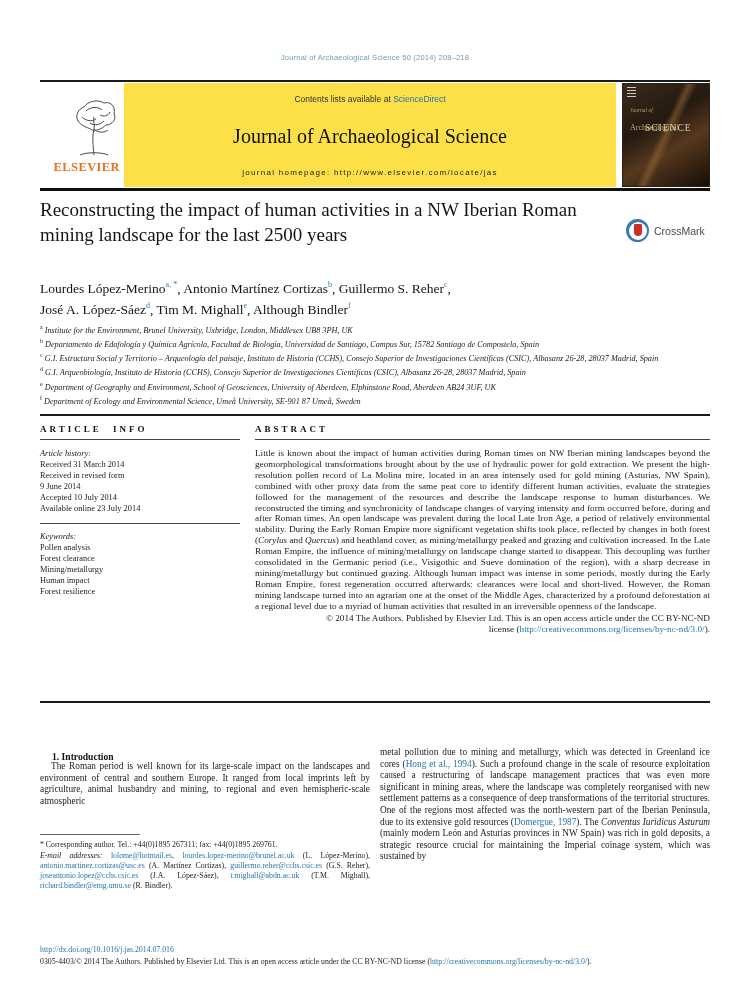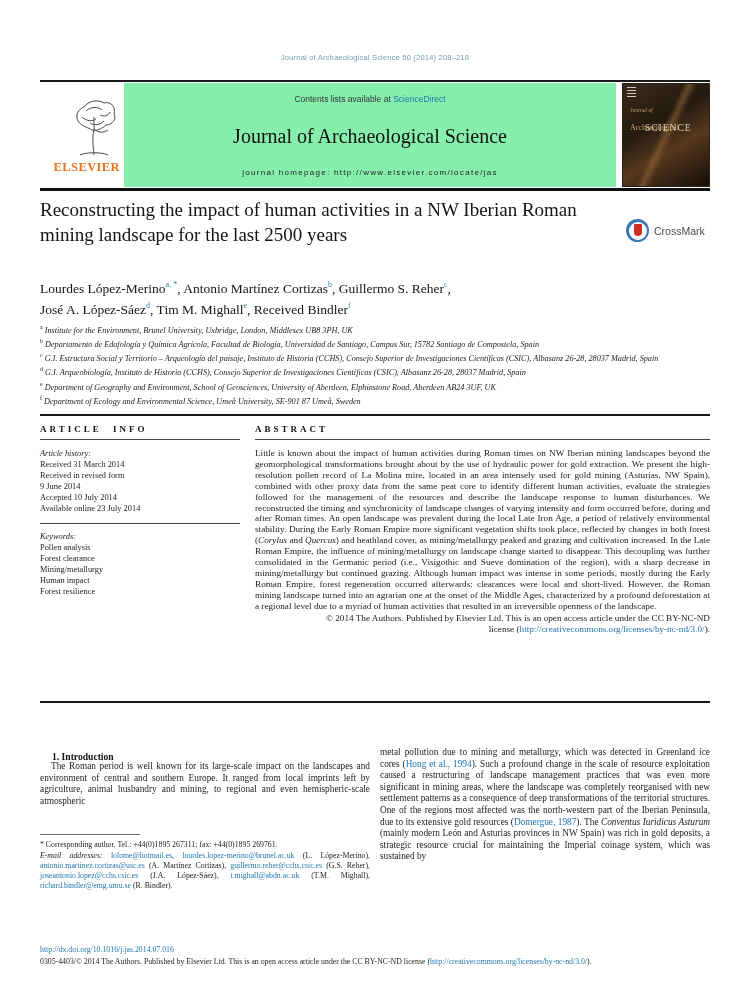--- a/index.html
+++ b/index.html
@@ -13,21 +13,21 @@
   
   .rule-top    { position:absolute; top:80px;  left:40px; width:670px; height:1.5px; background:#1a1a1a; }
   .rule-thick  { position:absolute; top:188px; left:40px; width:670px; height:3px;   background:#101010; }
   .rule-mid    { position:absolute; top:414px; left:40px; width:670px; height:2px;   background:#1a1a1a; }
   .rule-bottom { position:absolute; top:701px; left:40px; width:670px; height:1.5px; background:#1a1a1a; }
 
   
   .banner { position:absolute; top:83px; left:40px; width:670px; height:104px; display:flex; }
   .elsevier-box { width:80px; display:flex; flex-direction:column; align-items:flex-end; padding-top:14px; }
   .elsevier-word { font:bold 12.5px "Liberation Serif", serif; color:#e8731d; letter-spacing:.4px; margin-top:1px; }
-  .banner-mid { flex:1; background:#86efac; margin:0 4px; display:flex; flex-direction:column;
+  .banner-mid { flex:1; background:#fde047; margin:0 4px; display:flex; flex-direction:column;
                 align-items:center; justify-content:space-between; padding:11px 0 10px; }
   .contents-line { font:8.5px "Liberation Sans", sans-serif; color:#333; }
   .journal-name  { font:20px "Liberation Serif", serif; color:#101010; }
   .homepage      { font:8px "Liberation Sans", sans-serif; letter-spacing:1.3px; color:#222; text-decoration:none; }
   .link { color:#2176ae; text-decoration:none; cursor:pointer; }
 
   .cover-box { width:86px; margin-left:2px; position:relative; overflow:hidden; border:1px solid #2a2018;
     background:
       linear-gradient(115deg, rgba(120,85,45,0) 45%, rgba(150,105,55,.55) 50%, rgba(120,85,45,0) 56%),
       linear-gradient(150deg, #3a2b1b 0%, #241a10 38%, #57381e 62%, #150e08 100%); }
@@ -140,21 +140,21 @@
         </span>
       </span>
     <span class="cm-text">CrossMark</span>
   </div>
 
   <div class="authors">
     <div>
       <span>Lourdes López-Merino</span><sup>a, *</sup><span>, </span><span>Antonio Martínez Cortizas</span><sup>b</sup><span>, </span><span>Guillermo S. Reher</span><sup>c</sup><span>,</span>
     </div>
     <div>
-      <span>José A. López-Sáez</span><sup>d</sup><span>, </span><span>Tim M. Mighall</span><sup>e</sup><span>, </span><span>Received Bindler</span><sup>f</sup>
+      <span>José A. López-Sáez</span><sup>d</sup><span>, </span><span>Tim M. Mighall</span><sup>e</sup><span>, </span><span>Although Bindler</span><sup>f</sup>
     </div>
   </div>
 
   <div class="affiliations">
     <div><sup>a</sup> <span>Institute for the Environment, Brunel University, Uxbridge, London, Middlesex UB8 3PH, UK</span></div>
     <div><sup>b</sup> <span>Departamento de Edafología y Química Agrícola, Facultad de Biología, Universidad de Santiago, Campus Sur, 15782 Santiago de Compostela, Spain</span></div>
     <div><sup>c</sup> <span>G.I. Estructura Social y Territorio – Arqueología del paisaje, Instituto de Historia (CCHS), Consejo Superior de Investigaciones Científicas (CSIC), Albasanz 26-28, 28037 Madrid, Spain</span></div>
     <div><sup>d</sup> <span>G.I. Arqueobiología, Instituto de Historia (CCHS), Consejo Superior de Investigaciones Científicas (CSIC), Albasanz 26-28, 28037 Madrid, Spain</span></div>
     <div><sup>e</sup> <span>Department of Geography and Environment, School of Geosciences, University of Aberdeen, Elphinstone Road, Aberdeen AB24 3UF, UK</span></div>
     <div><sup>f</sup> <span>Department of Ecology and Environmental Science, Umeå University, SE-901 87 Umeå, Sweden</span></div>

